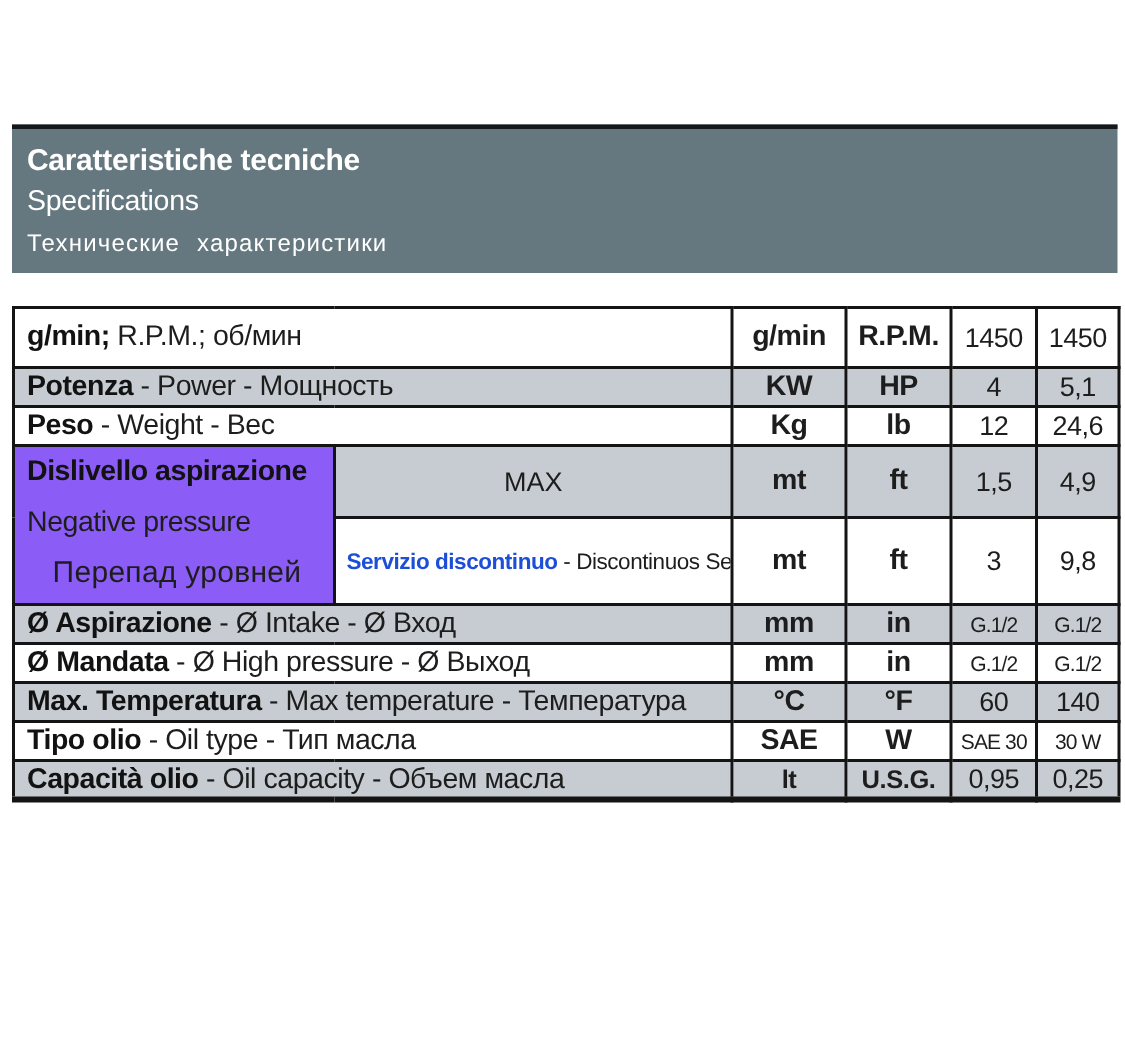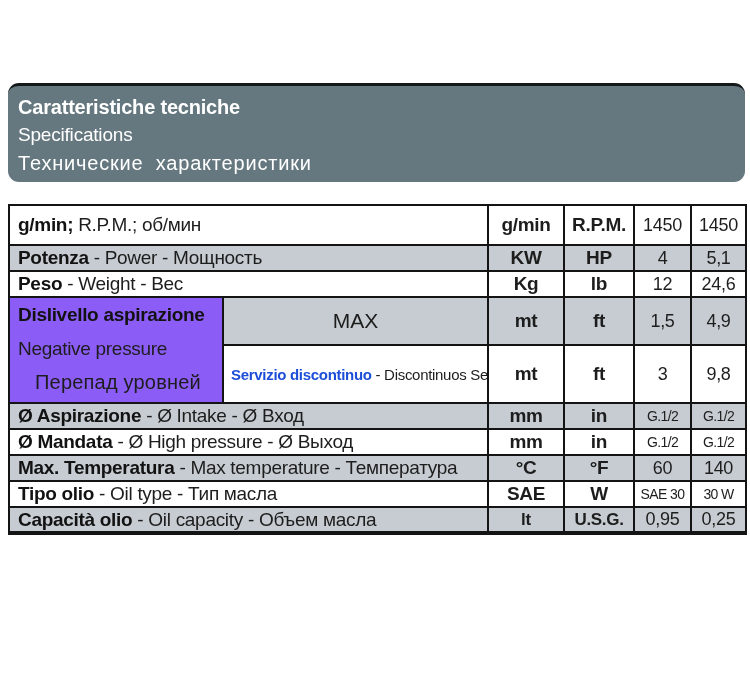--- a/index.html
+++ b/index.html
@@ -7,25 +7,25 @@
     width:750px;height:700px;background:#ffffff;
     font-family:"Liberation Sans", sans-serif;
     -webkit-font-smoothing:antialiased;
   }
   .sheet{position:relative;width:750px;height:700px;overflow:hidden;}
 
   
   .hdr{
     position:absolute;left:8px;top:83px;width:737px;height:99px;
     box-sizing:border-box;background:#66787f;border-top:3px solid #15181a;
-    color:#ffffff;padding:7px 10px 0 10px;border-radius:11px;
+    color:#ffffff;padding:7px 10px 0 10px;
   }
   .hdr .h-it{font-size:20px;font-weight:bold;line-height:28px;letter-spacing:-0.2px;}
   .hdr .h-en{font-size:19px;line-height:27px;letter-spacing:-0.2px;}
-  .hdr .h-ru{font-size:20px;line-height:30px;letter-spacing:0.8px;word-spacing:6px;}
+  .hdr .h-ru{font-size:16px;line-height:30px;letter-spacing:0.8px;word-spacing:6px;}
 
   
   table.spec{
     position:absolute;left:8px;top:204px;width:737px;
     border-collapse:collapse;table-layout:fixed;
     border:2px solid #141414;border-bottom:4px solid #141414;
   }
   table.spec td{
     border:2px solid #141414;
     box-sizing:border-box;
@@ -49,21 +49,21 @@
 
   td.dis-left{background:#8b5cf6;vertical-align:top;padding:0;}
   .dis-inner{
     display:flex;flex-direction:column;justify-content:space-between;
     height:100px;padding:6px 4px 4px 8px;box-sizing:border-box;
   }
   .dis-it{font-size:19px;font-weight:bold;color:#121212;letter-spacing:-0.3px;}
   .dis-en{font-size:19px;color:#1d1d1d;letter-spacing:-0.3px;}
   .dis-ru{font-size:20px;color:#1d1d1d;letter-spacing:0.2px;text-align:center;}
 
-  td.max-cell{font-size:21px;text-align:center;color:#33383c;}
+  td.max-cell{font-size:18px;text-align:center;color:#33383c;}
   td.svc-cell{
     font-size:15px;padding:2px 2px 2px 7px;line-height:19px;
     white-space:normal;letter-spacing:-0.3px;
   }
   td.svc-cell .bld{font-weight:bold;color:#1d4ed8;}
 </style>
 </head>
 <body>
 
 <div class="sheet">

